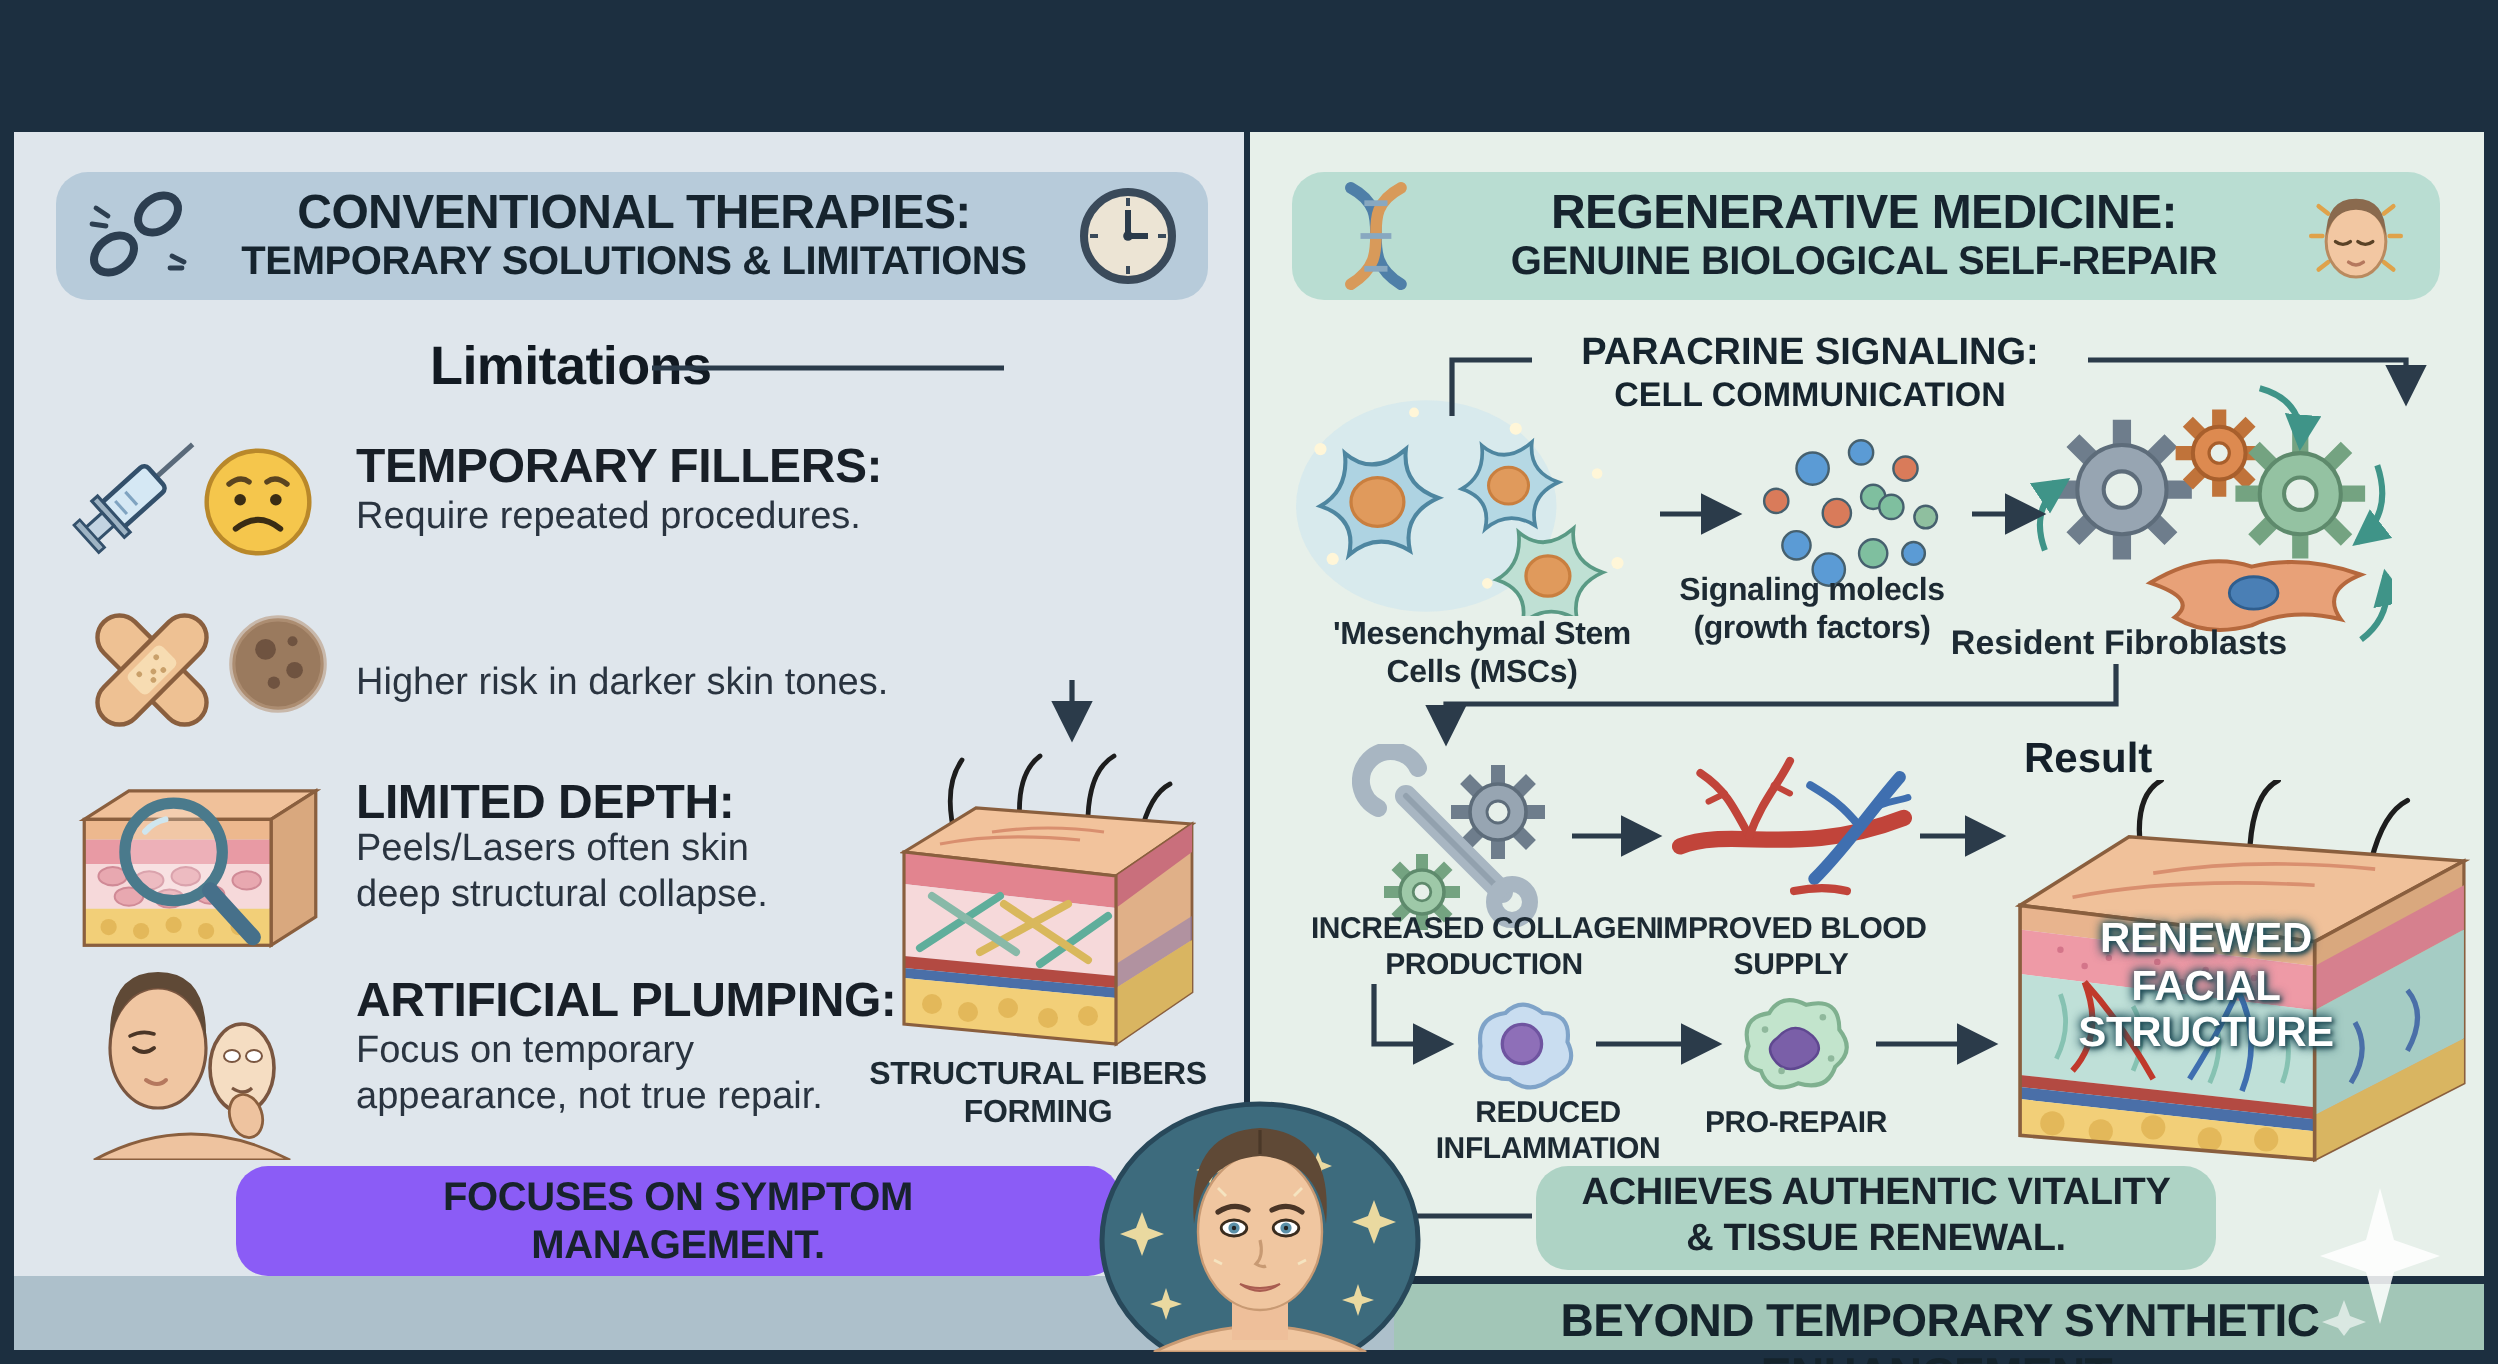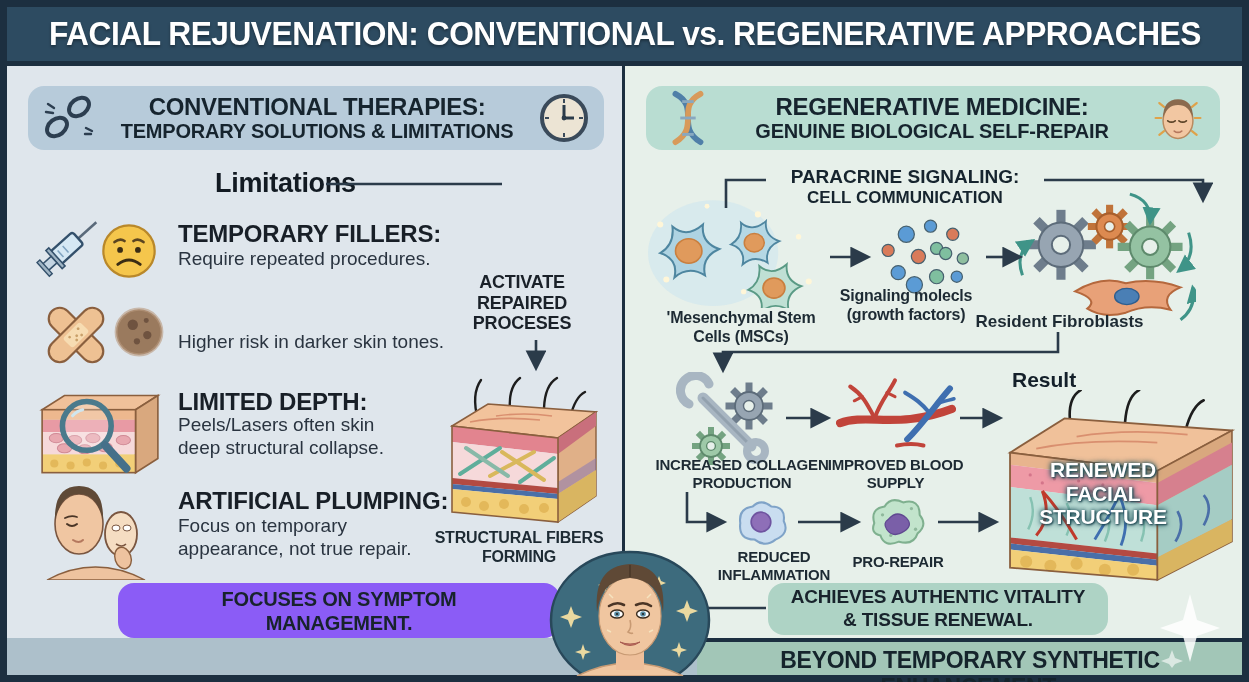--- a/index.html
+++ b/index.html
@@ -17,23 +17,20 @@
   .banner{position:absolute;border-radius:16px;display:flex;align-items:center;justify-content:center;
     font-weight:800;font-size:20px;color:#18232c;text-align:center;line-height:1.2;letter-spacing:-.2px;padding:4px 14px;}
   .ln{stroke:#2b3b4a;stroke-width:2.6;fill:none;}
   .tl{stroke:#3f9488;stroke-width:3;fill:none;}
 </style>
 </head>
 <body>
 
 <div id="stage">
 
-  <div class="abs" style="left:7px;top:7px;width:1235px;height:54px;background:#2d4b61;display:flex;align-items:center;justify-content:center;">
-    <div style="color:#ffffff;font-weight:800;font-size:33px;letter-spacing:-.5px;transform:scaleX(.96);white-space:nowrap;text-shadow:0 2px 3px rgba(0,0,0,.35);">FACIAL REJUVENATION: CONVENTIONAL vs. REGENERATIVE APPROACHES</div>
-  </div>
 
   <div class="panel" style="left:7px;width:615px;background:#dfe6ec;"></div>
   <div class="panel" style="left:625px;width:617px;background:#e7f0ea;"></div>
   <div class="abs" style="left:622px;top:66px;width:3px;height:572px;background:#1c2f40;"></div>
 
   <div class="abs" style="left:7px;top:638px;width:690px;height:37px;background:#adc0cb;"></div>
   <div class="abs" style="left:697px;top:642px;width:545px;height:33px;background:#a2c6b7;"></div>
 
   <div class="hdrbox" style="left:28px;top:86px;width:576px;height:64px;background:#b7cbda;">
     <svg width="54" height="50" viewBox="0 0 54 48">
@@ -158,21 +155,20 @@
     <path d="M34,62 q6,4 10,0" stroke="#b5785e" stroke-width="2" fill="none" stroke-linecap="round"></path>
     <ellipse cx="82" cy="56" rx="16" ry="22" fill="#f5ddc2" stroke="#7a5640" stroke-width="1.8"></ellipse>
     <ellipse cx="77" cy="50" rx="4" ry="3" fill="#ffffff" stroke="#7a5640" stroke-width="1"></ellipse>
     <ellipse cx="88" cy="50" rx="4" ry="3" fill="#ffffff" stroke="#7a5640" stroke-width="1"></ellipse>
     <path d="M77,66 q6,4 10,0" stroke="#7a5640" stroke-width="1.6" fill="none"></path>
     <ellipse cx="84" cy="80" rx="8" ry="11" fill="#eec39f" stroke="#8a5f3e" stroke-width="1.4" transform="rotate(-18 84 80)"></ellipse>
   </svg>
   <div class="abs itemtitle" style="left:178px;top:487px;">ARTIFICIAL PLUMPING:</div>
   <div class="abs itemdesc" style="left:178px;top:514px;width:250px;">Focus on temporary appearance, not true repair.</div>
 
-  <div class="abs" style="left:452px;top:272px;width:140px;font-weight:800;font-size:18px;color:#1a2129;text-align:center;line-height:1.15;letter-spacing:-.2px;">ACTIVATE REPAIRED PROCESES</div>
 
   <svg class="abs" style="left:450px;top:374px;" width="148" height="152" viewBox="0 0 148 152">
     <g stroke="#1d1d1d" stroke-width="2.4" fill="none" stroke-linecap="round">
       <path d="M28,46 q-7,-26 3,-40"></path>
         <path d="M60,38 q-2,-25 10,-34"></path>
         <path d="M94,34 q1,-23 13,-30"></path>
         <path d="M120,44 q5,-21 15,-26"></path>
     </g>
     <polygon points="2,52 38,30 146,38 108,64" fill="#f2c39c" stroke="#8a5f3e" stroke-width="1.6"></polygon>
     <path d="M20,48 q30,-6 70,-2 M46,42 q28,-4 56,0" stroke="#d98f6f" stroke-width="1.6" fill="none"></path>

